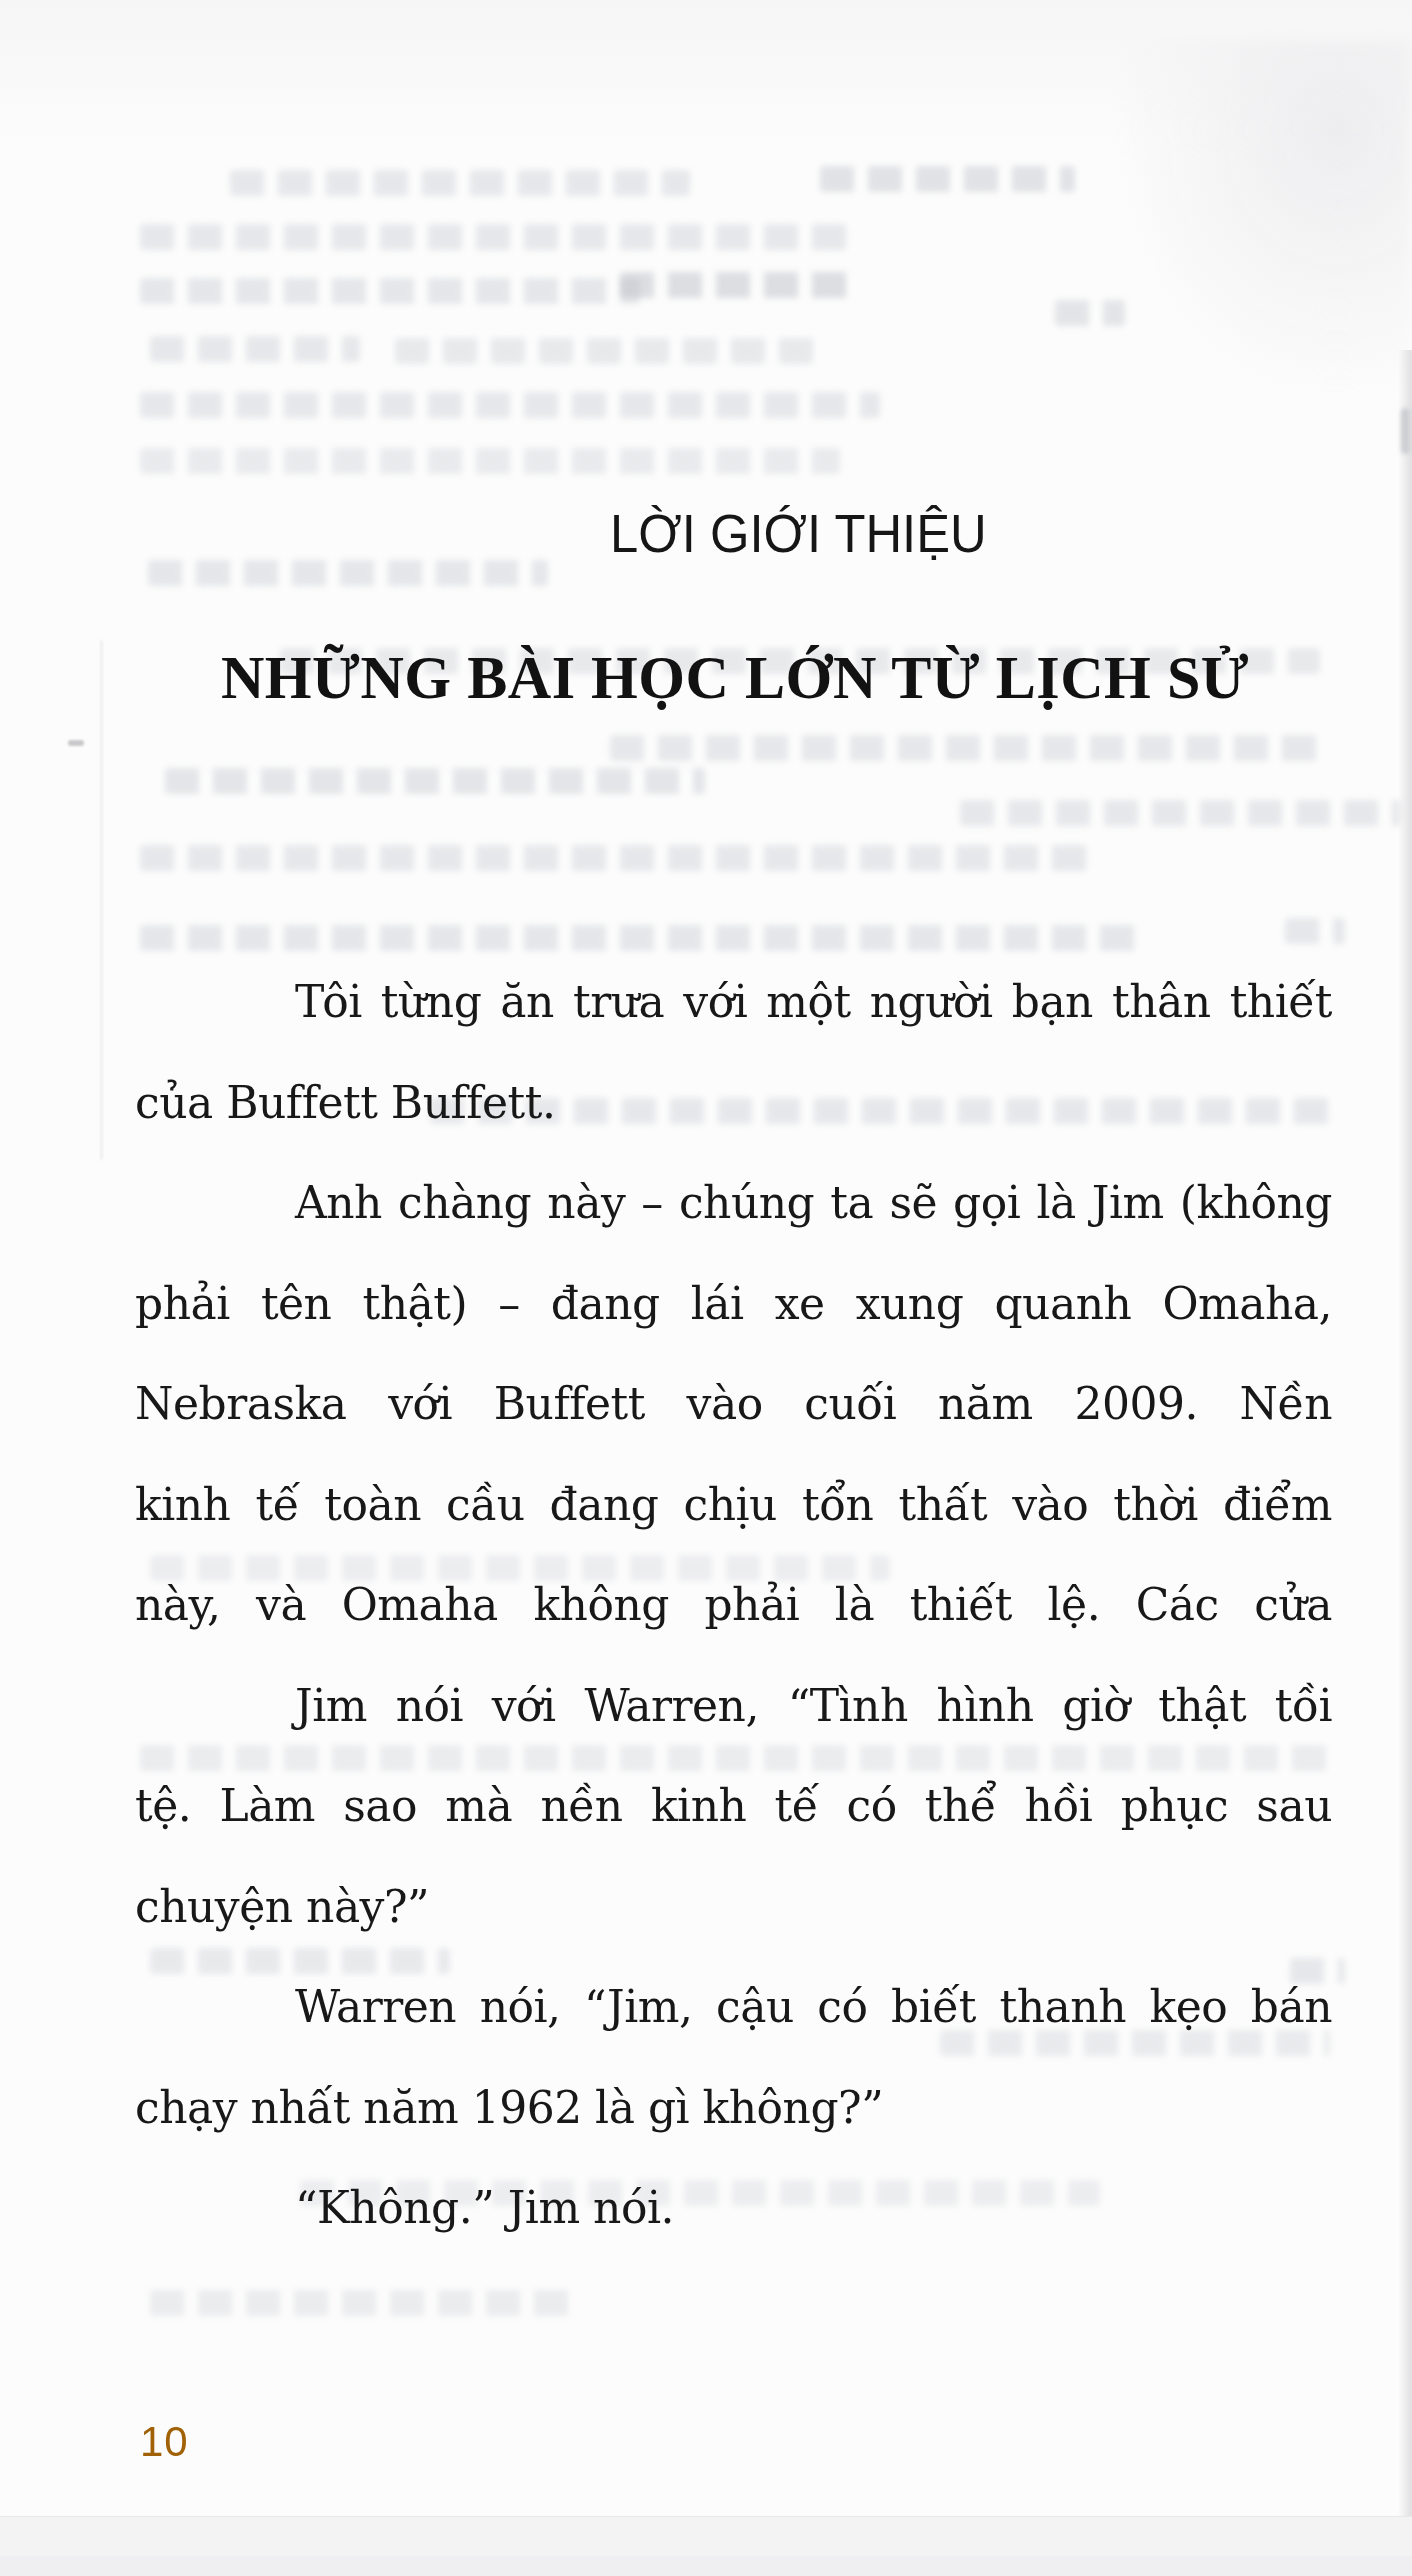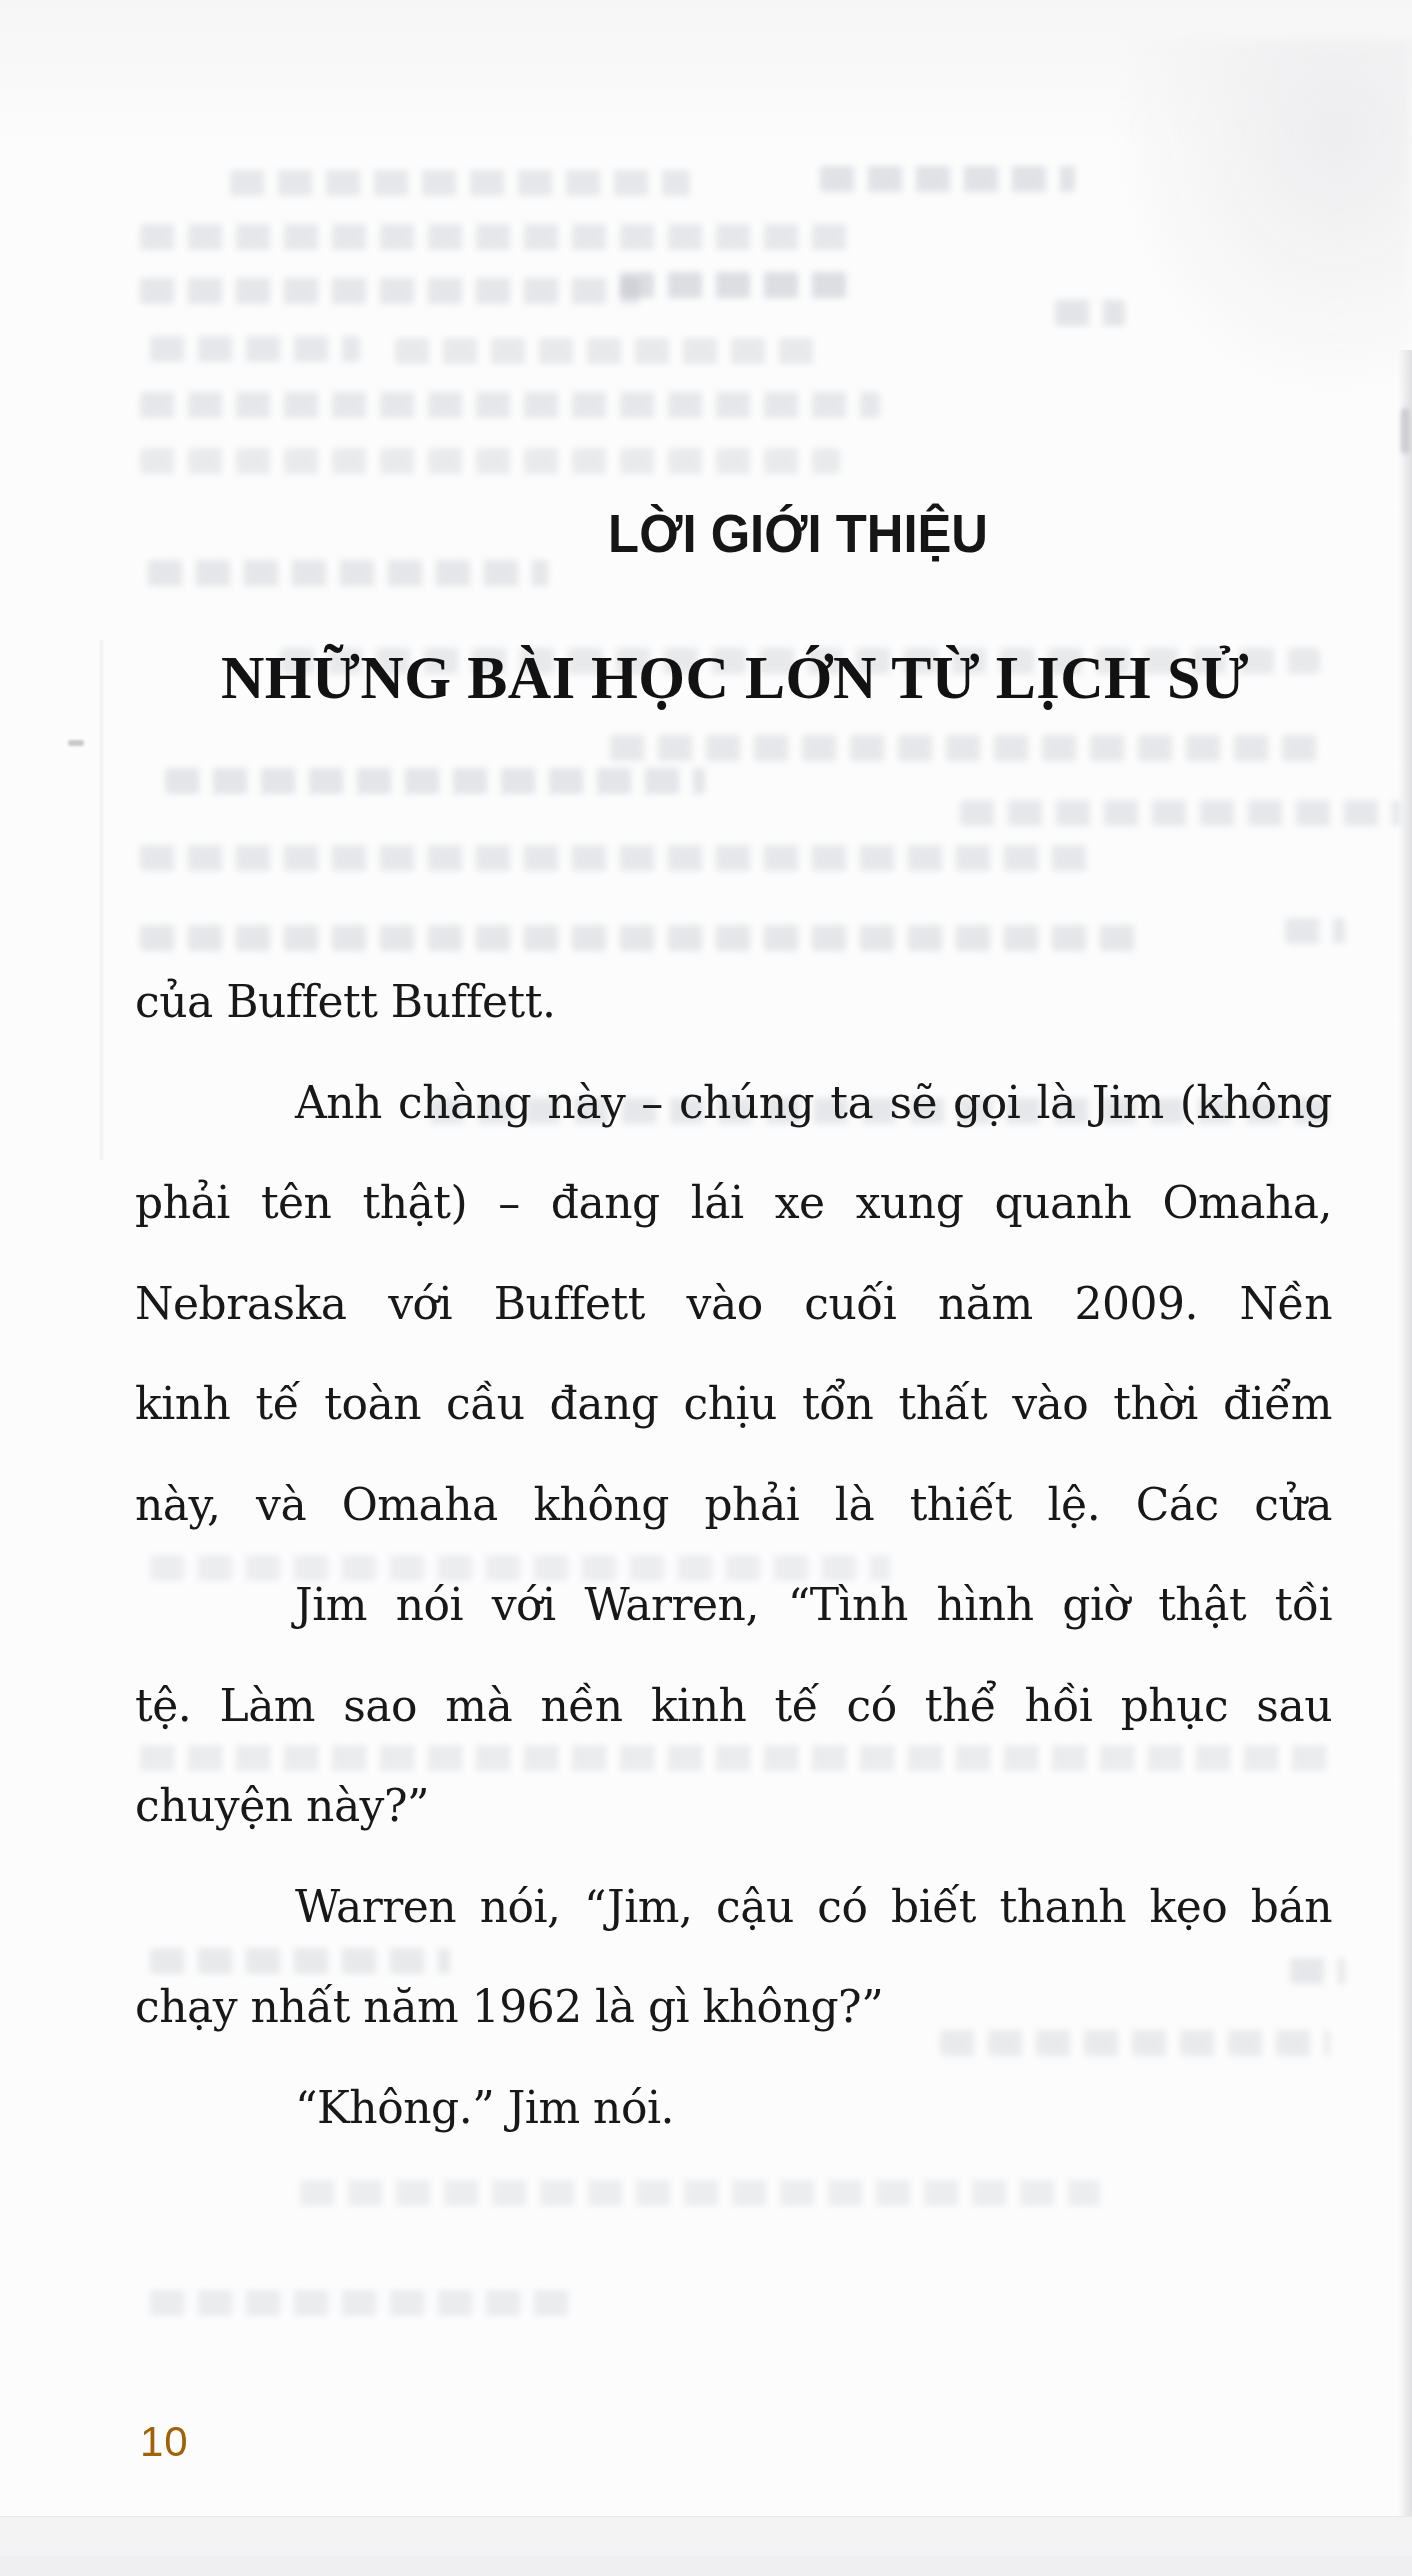--- a/index.html
+++ b/index.html
@@ -49,21 +49,21 @@
   .ghost{
     position:absolute;height:26px;border-radius:4px;color:#b6bac2;
     background:repeating-linear-gradient(90deg, currentColor 0 34px, transparent 34px 48px);
     filter:blur(3px);
   }
   
   .kicker{
     position:absolute;left:135px;top:502px;width:1197px;
     text-align:center;padding-left:130px;box-sizing:border-box;
     font-family:"Liberation Sans", sans-serif;
-    font-weight:700;font-size:54px;color:#161616;letter-spacing:0;
+    font-weight:400;font-size:54px;color:#161616;letter-spacing:0;
   }
   .kicker span{display:inline-block;transform:scaleX(.94);}
   .big-title{
     position:absolute;left:115px;top:642px;width:1217px;
     text-align:left;padding-left:90px;box-sizing:border-box;
     font-family:"Liberation Serif", serif;
     font-weight:600;font-size:62px;color:#121212;letter-spacing:.5px;
     white-space:nowrap;
   }
   .big-title span{display:inline-block;transform:scaleX(.97);}
@@ -123,20 +123,21 @@
 
   <div class="kicker">
     <span>LỜI GIỚI THIỆU</span>
   </div>
 
   <div class="big-title">
     <span>NHỮNG BÀI HỌC LỚN TỪ LỊCH SỬ</span>
   </div>
 
   <div class="body-text" id="body-text">
+      <div class="line indent">Tôi từng ăn trưa với một người bạn thân thiết</div>
       <div class="line last">của Buffett Buffett.</div>
       <div class="line indent">Anh chàng này – chúng ta sẽ gọi là Jim (không</div>
       <div class="line">phải tên thật) – đang lái xe xung quanh Omaha,</div>
       <div class="line">Nebraska với Buffett vào cuối năm 2009. Nền</div>
       <div class="line">kinh tế toàn cầu đang chịu tổn thất vào thời điểm</div>
       <div class="line">này, và Omaha không phải là thiết lệ. Các cửa</div>
       <div class="line indent">Jim nói với Warren, “Tình hình giờ thật tồi</div>
       <div class="line">tệ. Làm sao mà nền kinh tế có thể hồi phục sau</div>
       <div class="line last">chuyện này?”</div>
       <div class="line indent">Warren nói, “Jim, cậu có biết thanh kẹo bán</div>

